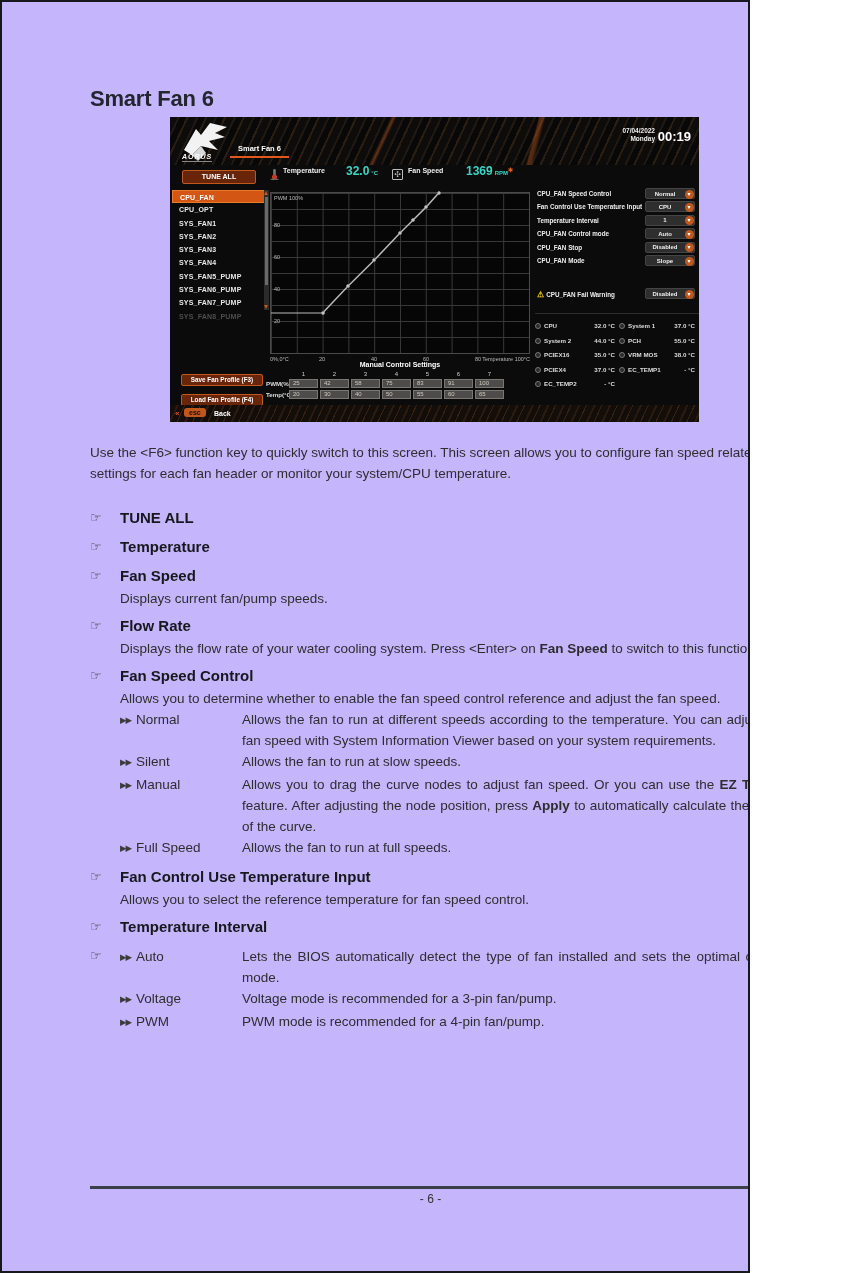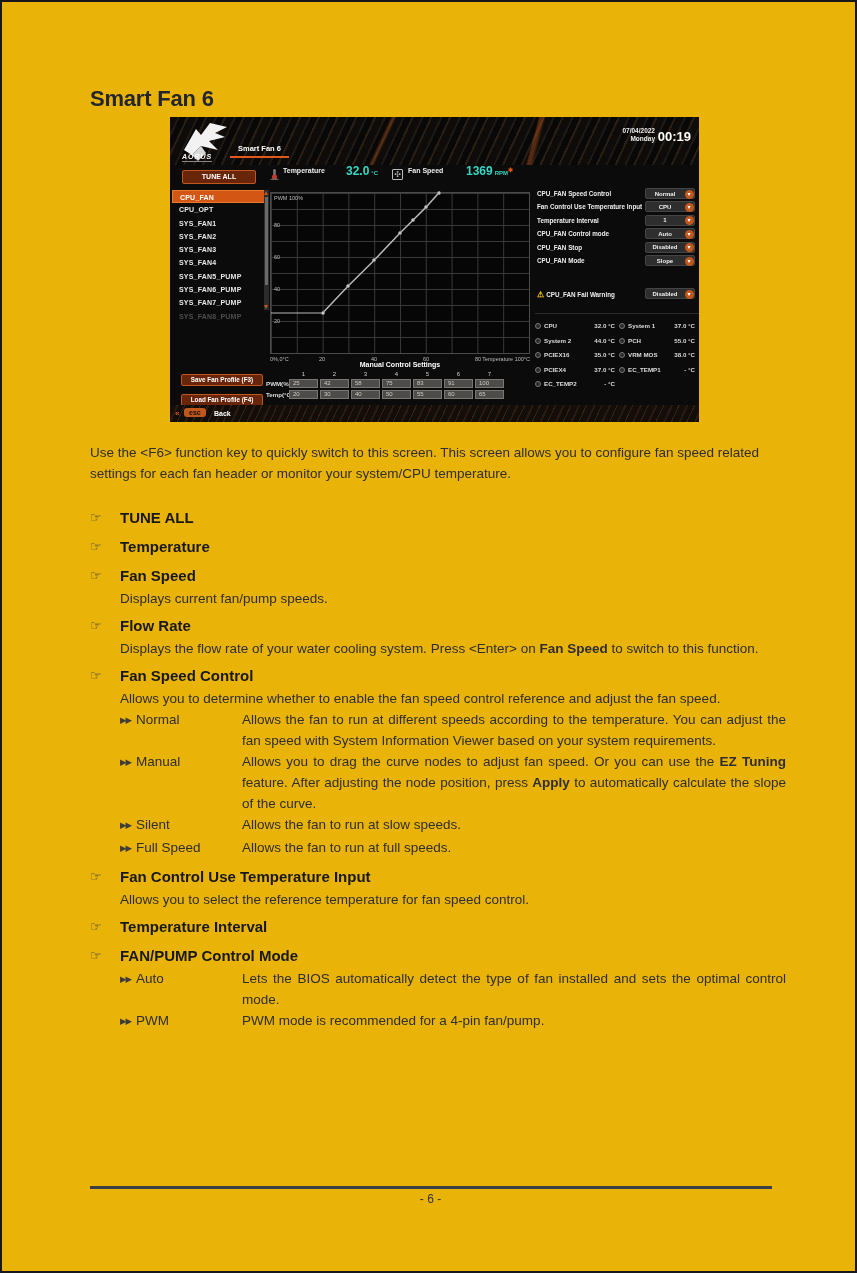--- a/index.html
+++ b/index.html
@@ -1,18 +1,18 @@
 <!DOCTYPE html>
 <html><head>
 <meta charset="utf-8">
 <style>
   * { margin:0; padding:0; box-sizing:border-box; }
   html,body { background:#fff; }
   body { font-family:"Liberation Sans", sans-serif; }
-  .page { position:relative; width:857px; height:1273px; background:#eab308; border:2px solid #16181c; overflow:hidden; }
+  .page { position:relative; width:750px; height:1273px; background:#c4b5fd; border:2px solid #16181c; overflow:hidden; }
 
   
   .doc-title { position:absolute; left:88px; top:84px; font-size:22px; font-weight:bold; color:#23262e; letter-spacing:-0.2px; }
   .intro { position:absolute; left:88px; top:440px; width:694px; font-size:13.5px; line-height:21px; color:#2e2e2e; }
   .sections { position:absolute; left:88px; top:506px; width:696px; }
   .section { display:flex; margin-bottom:7px; }
   .marker { width:30px; flex:0 0 30px; font-size:13px; color:#4a4a4a; padding-top:2px; }
   .sec-body { flex:1; }
   .sec-title { font-size:15px; font-weight:bold; color:#17181c; line-height:20px; margin-bottom:2px; }
   .sec-desc { font-size:13.5px; line-height:21px; color:#2e2e2e; }
@@ -317,28 +317,28 @@
       <div class="section">
         <span class="marker">☞</span>
         <div class="sec-body">
           <div class="sec-title">Fan Speed Control</div>
           <div class="sec-desc">Allows you to determine whether to enable the fan speed control reference and adjust the fan speed.</div>
           <div class="subitem">
             <span class="sub-term"><span class="sub-arrow">▶▶</span><span>Normal</span></span>
             <span class="sub-desc">Allows the fan to run at different speeds according to the temperature. You can adjust the fan speed with System Information Viewer based on your system requirements.</span>
           </div>
           <div class="subitem">
+            <span class="sub-term"><span class="sub-arrow">▶▶</span><span>Silent</span></span>
+            <span class="sub-desc">Allows the fan to run at slow speeds.</span>
+          </div>
+          <div class="subitem">
             <span class="sub-term"><span class="sub-arrow">▶▶</span><span>Manual</span></span>
             <span class="sub-desc">Allows you to drag the curve nodes to adjust fan speed. Or you can use the <b>EZ Tuning</b> feature. After adjusting the node position, press <b>Apply</b> to automatically calculate the slope of the curve.</span>
           </div>
           <div class="subitem">
-            <span class="sub-term"><span class="sub-arrow">▶▶</span><span>Silent</span></span>
-            <span class="sub-desc">Allows the fan to run at slow speeds.</span>
-          </div>
-          <div class="subitem">
             <span class="sub-term"><span class="sub-arrow">▶▶</span><span>Full Speed</span></span>
             <span class="sub-desc">Allows the fan to run at full speeds.</span>
           </div>
         </div>
       </div>
       <div class="section">
         <span class="marker">☞</span>
         <div class="sec-body">
           <div class="sec-title">Fan Control Use Temperature Input</div>
           <div class="sec-desc">Allows you to select the reference temperature for fan speed control.</div>
@@ -346,24 +346,27 @@
       </div>
       <div class="section">
         <span class="marker">☞</span>
         <div class="sec-body">
           <div class="sec-title">Temperature Interval</div>
         </div>
       </div>
       <div class="section">
         <span class="marker">☞</span>
         <div class="sec-body">
-          <div class="sec-title">FAN/PUMP Control Mode</div>
           <div class="subitem">
             <span class="sub-term"><span class="sub-arrow">▶▶</span><span>Auto</span></span>
             <span class="sub-desc">Lets the BIOS automatically detect the type of fan installed and sets the optimal control mode.</span>
+          </div>
+          <div class="subitem">
+            <span class="sub-term"><span class="sub-arrow">▶▶</span><span>Voltage</span></span>
+            <span class="sub-desc">Voltage mode is recommended for a 3-pin fan/pump.</span>
           </div>
           <div class="subitem">
             <span class="sub-term"><span class="sub-arrow">▶▶</span><span>PWM</span></span>
             <span class="sub-desc">PWM mode is recommended for a 4-pin fan/pump.</span>
           </div>
         </div>
       </div>
     </div>
 
   <div class="footer-line"></div>

